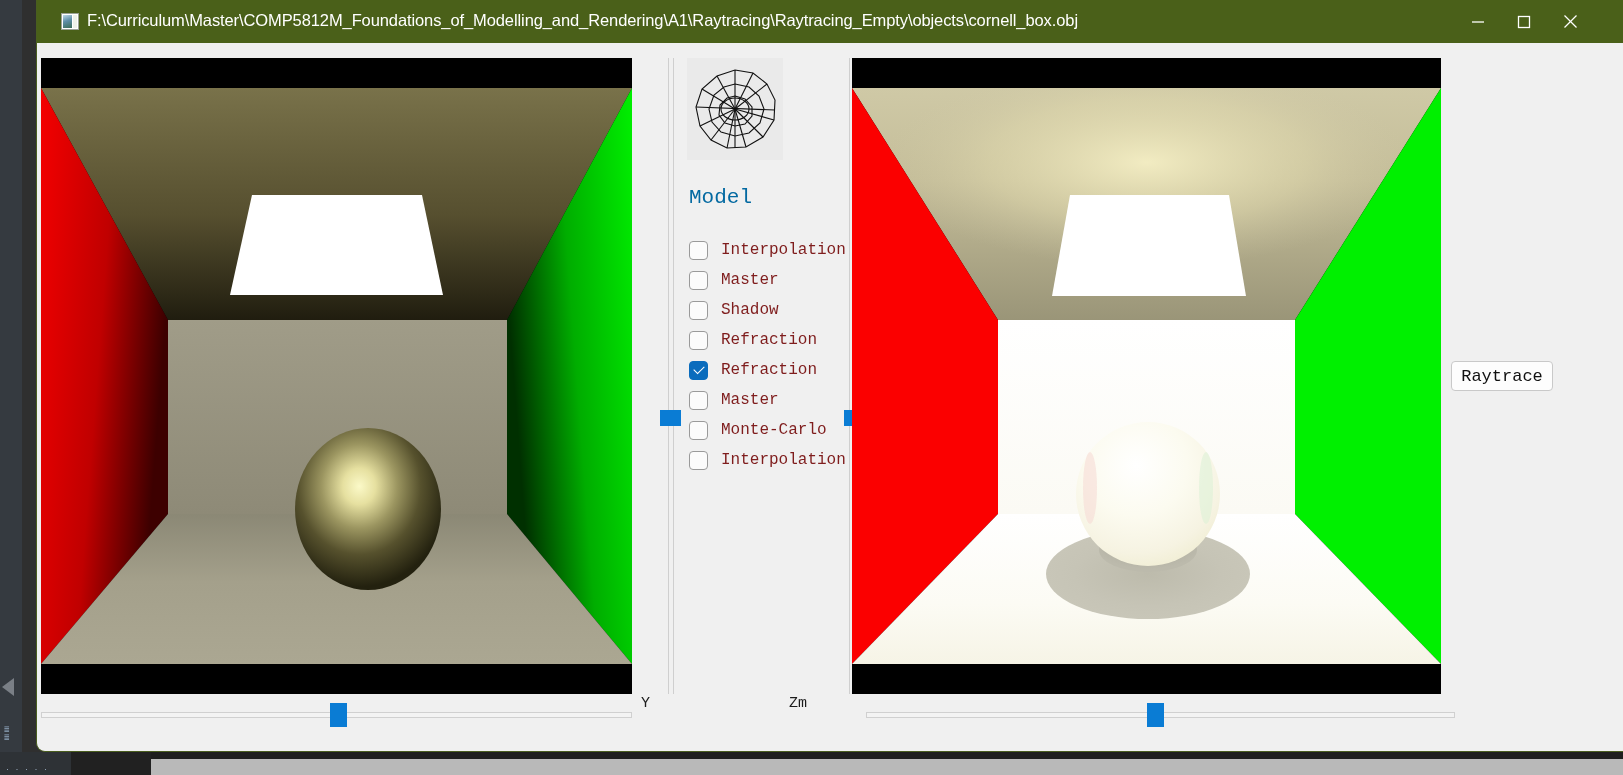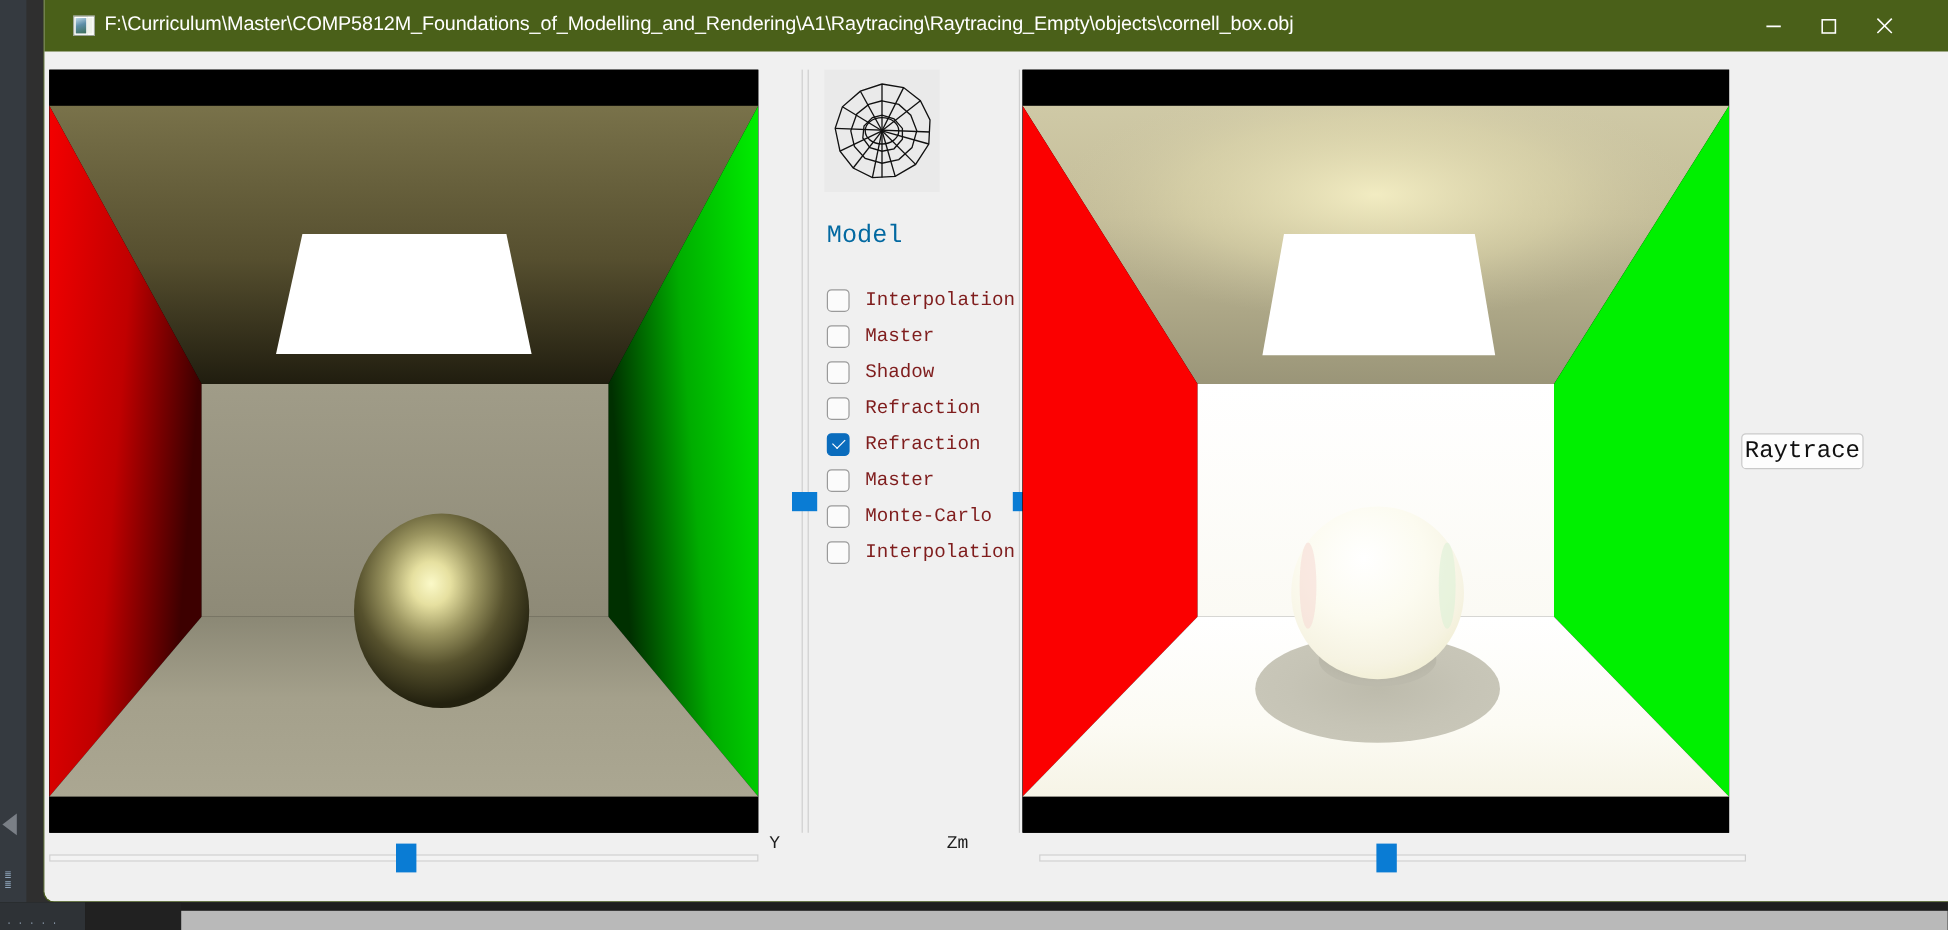--- a/index.html
+++ b/index.html
@@ -248,21 +248,21 @@
   #vhandle-right { left: 807px; }
 
   
   #raytrace-button {
     position: absolute;
     left: 1414px; top: 318px;
     width: 102px; height: 30px;
     background: #fdfdfd;
     border: 1px solid #c9c9c9;
     border-radius: 4px;
-    font-size: 20px;
+    font-size: 17px;
     color: #111;
     font-family: "Liberation Mono", monospace;
     display: flex;
     align-items: center;
     justify-content: center;
     cursor: default;
     box-sizing: border-box;
   }
 
   

